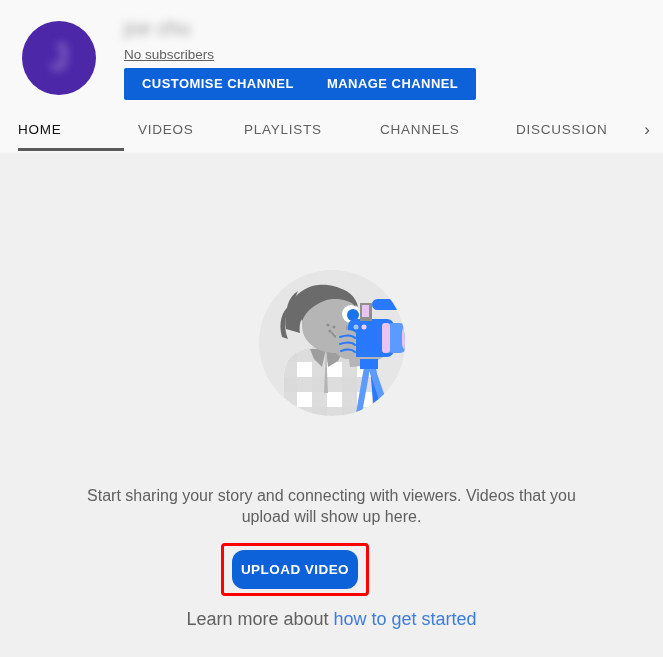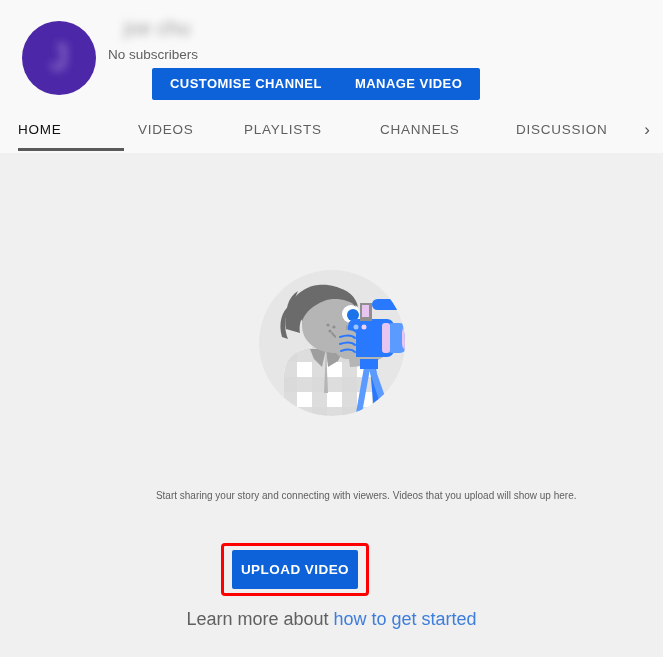--- a/index.html
+++ b/index.html
@@ -58,45 +58,45 @@
     font-size: 20px;
     font-weight: 500;
     color: #9a9a9a;
     letter-spacing: .3px;
     filter: blur(4.5px);
     white-space: nowrap;
   }
 
   #subscriber-count {
     position: absolute;
-    left: 108px;
+    left: 124px;
     top: 47px;
     font-size: 13.5px;
     color: #606060;
     white-space: nowrap;
+    text-decoration: underline;
   }
 
   .hdr-btn {
     position: absolute;
     top: 68px;
     height: 32px;
     line-height: 32px;
     padding: 0 18px;
     background: #0d62d9;
     color: #ffffff;
     font-size: 13px;
     font-weight: bold;
     letter-spacing: .45px;
     border: none;
     border-radius: 2px;
     cursor: pointer;
     font-family: "Liberation Sans", sans-serif;
     white-space: nowrap;
     box-sizing: border-box;
-    margin-left: 28px;
   }
   #customise-channel-button { left: 124px; }
   #manage-videos-button     { left: 309px; }
 
   
   #tab-bar {
     position: absolute;
     left: 0;
     top: 110px;
     width: 663px;
@@ -171,22 +171,22 @@
     font-weight: 400;
     color: #0f0f0f;
   }
 
   #empty-description {
     position: absolute;
     left: 50%;
     transform: translateX(-50%);
     top: 332px;
     width: 490px;
-    text-align: right;
-    font-size: 10px;
+    text-align: center;
+    font-size: 16px;
     line-height: 21px;
     color: #606060;
   }
 
   #upload-highlight {
     position: absolute;
     left: 221px;
     top: 390px;
     width: 148px;
     height: 53px;
@@ -202,21 +202,21 @@
     width: 126px;
     height: 39px;
     line-height: 39px;
     text-align: center;
     background: #0d62d9;
     color: #ffffff;
     font-size: 13.5px;
     font-weight: bold;
     letter-spacing: .45px;
     border: none;
-    border-radius: 2px;
+    border-radius: 12px;
     cursor: pointer;
     font-family: "Liberation Sans", sans-serif;
     padding: 0;
     box-sizing: border-box;
   }
 
   #learn-more-row {
     position: absolute;
     left: 0;
     top: 456px;
@@ -239,21 +239,21 @@
   <div id="avatar">
     <div class="avatar-initial">J</div>
   </div>
 
   <div id="channel-name">joe chu</div>
 
   <div id="subscriber-count">No subscribers</div>
 
   <button class="hdr-btn" id="customise-channel-button">CUSTOMISE CHANNEL</button>
 
-  <button class="hdr-btn" id="manage-videos-button">MANAGE VIDEO</button>
+  <button class="hdr-btn" id="manage-videos-button">MANAGE CHANNEL</button>
 
   <div id="tab-bar">
 
     <div class="tab active" id="tab-home">
       <span>HOME</span>
       <span class="tab-underline"></span>
     </div>
 
     <div class="tab" id="tab-videos">
       <span>VIDEOS</span>

